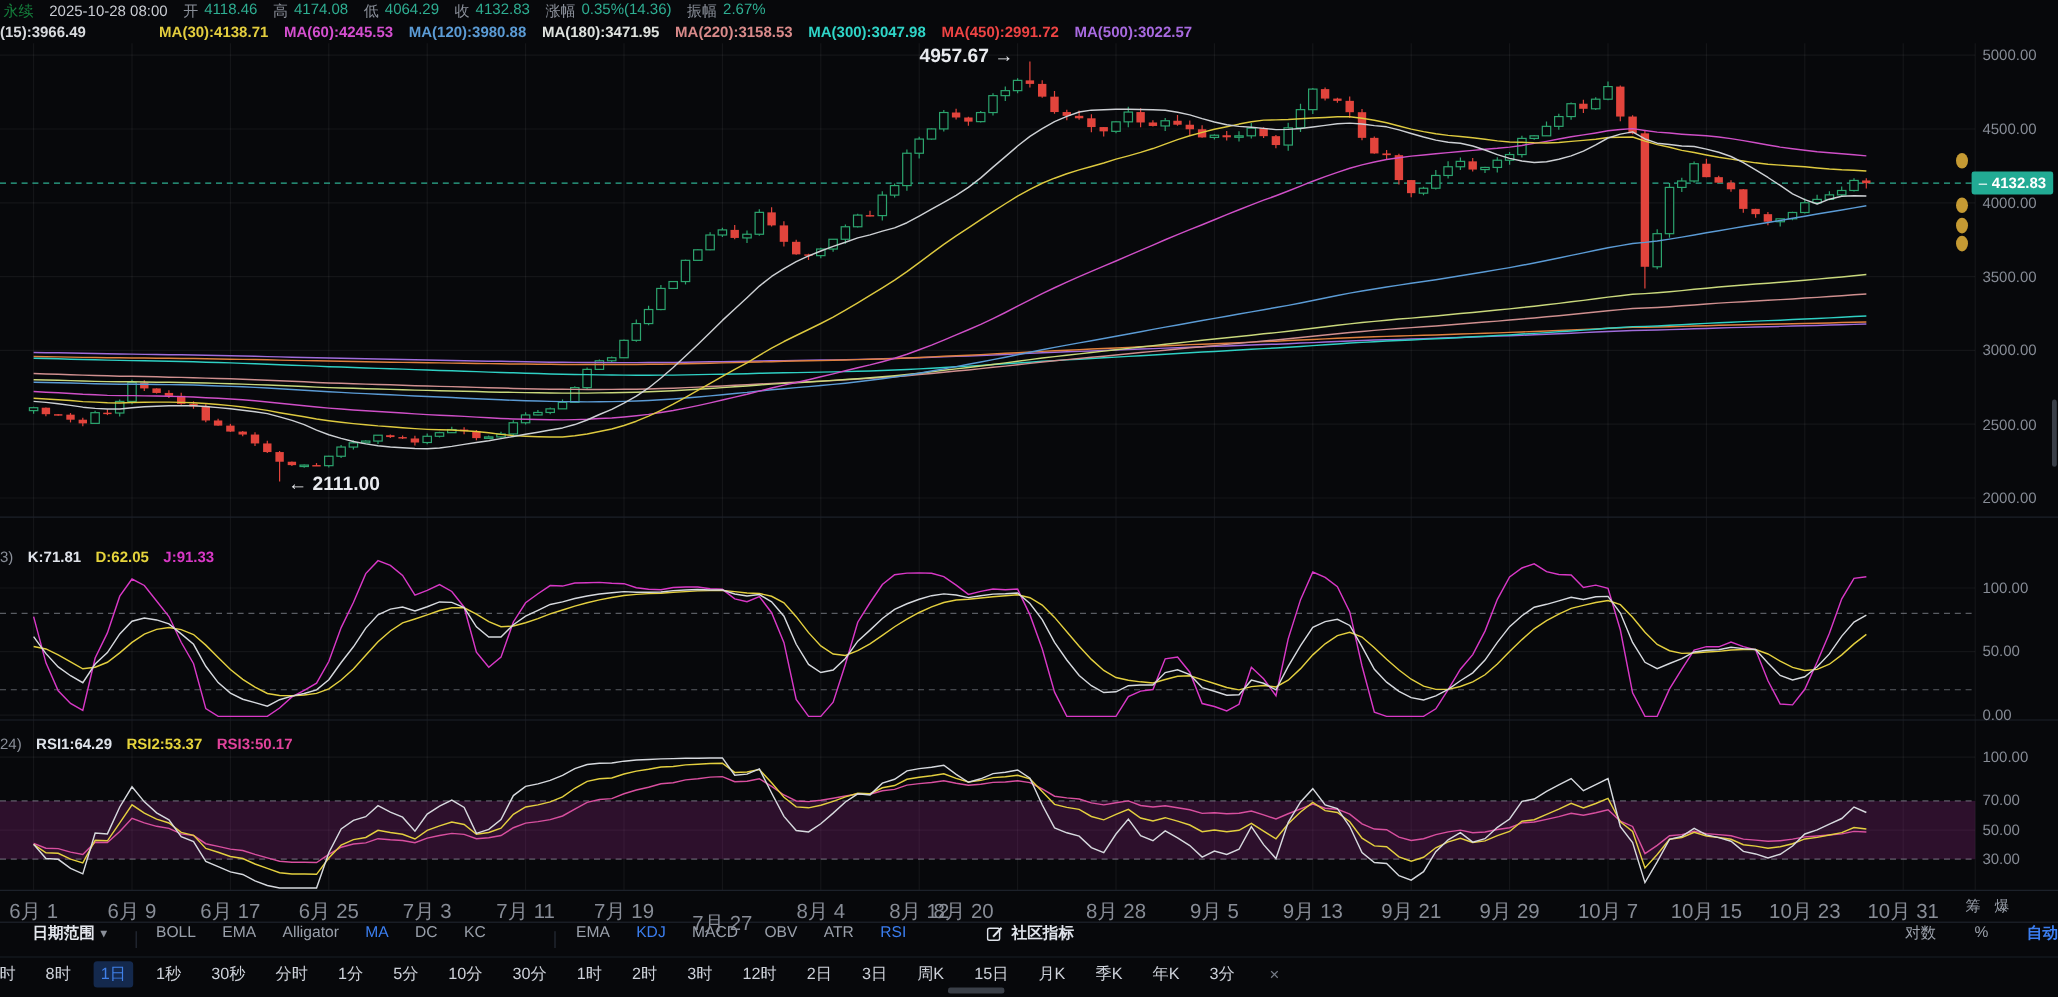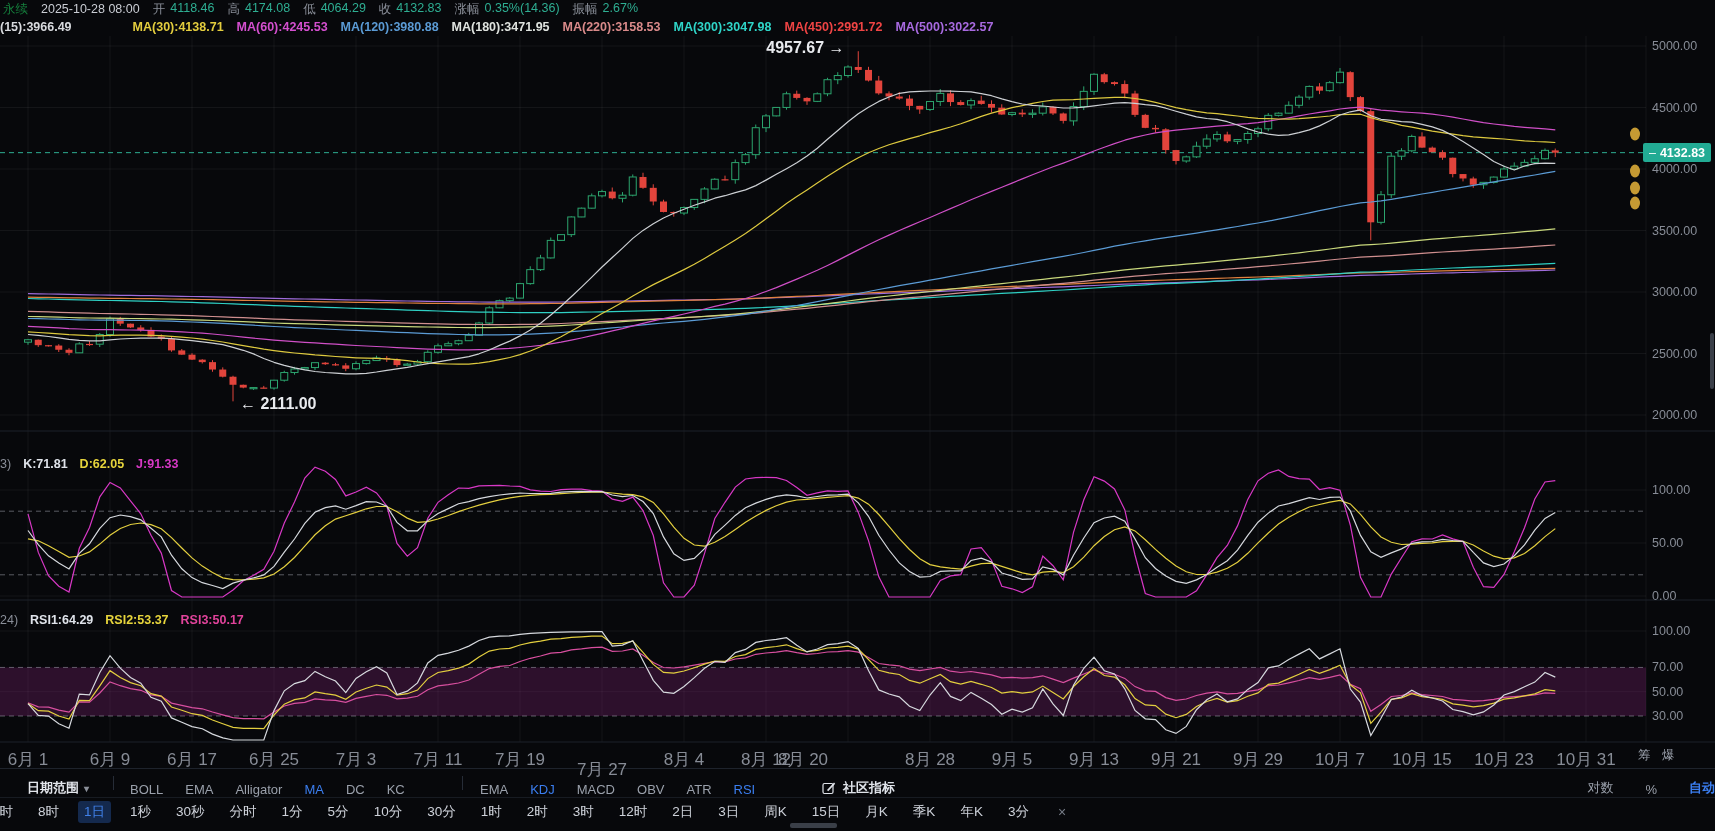--- a/index.html
+++ b/index.html
@@ -26,21 +26,21 @@
   .tick{position:absolute;top:748px;transform:translateX(-50%);font-size:17px;color:#878c96;white-space:nowrap}
   .xbtn{position:absolute;top:747px;font-size:12.5px;color:#9aa0ab;cursor:pointer}
   
   .anno{position:absolute;font-size:16px;font-weight:700;color:#e8eaee;white-space:nowrap}
   
   #price-tag{left:1643px;top:143px;width:68px;height:19px;background:#22ab94;border-radius:2px;
     display:flex;align-items:center;justify-content:center;font-size:12.5px;font-weight:700;color:#fff;gap:4px}
   #price-tag .dash{font-weight:400}
   
   #toolbar{left:0;top:768px;width:1715px;height:28px;border-top:1px solid #1e232c;font-size:13px;color:#9aa0ab}
-  #toolbar .grp{position:absolute;top:0;height:28px;display:flex;align-items:flex-end;gap:22px;white-space:nowrap}
+  #toolbar .grp{position:absolute;top:0;height:28px;display:flex;align-items:flex-start;gap:22px;white-space:nowrap}
   .tbi{cursor:pointer}
   .tbi.active{color:#3b7ef0}
   #dr-btn{font-weight:700;color:#e3e6ec;display:flex;align-items:center;gap:5px;cursor:pointer}
   #dr-btn .caret{color:#8a8f99;font-size:10px}
   .vsep{position:absolute;top:7px;width:1px;height:14px;background:#262c37}
   #community-btn{font-weight:700;color:#dfe3ea;display:flex;align-items:center;gap:7px;cursor:pointer}
   
   #tf-row{left:0;top:797px;width:1715px;height:29px;border-top:1px solid #171b22;display:flex;align-items:center;
     font-size:13.5px;color:#cdd1d9;gap:13px;padding-left:0;white-space:nowrap;overflow:hidden}
   .tf{padding:2px 6px;border-radius:3px;cursor:pointer}

